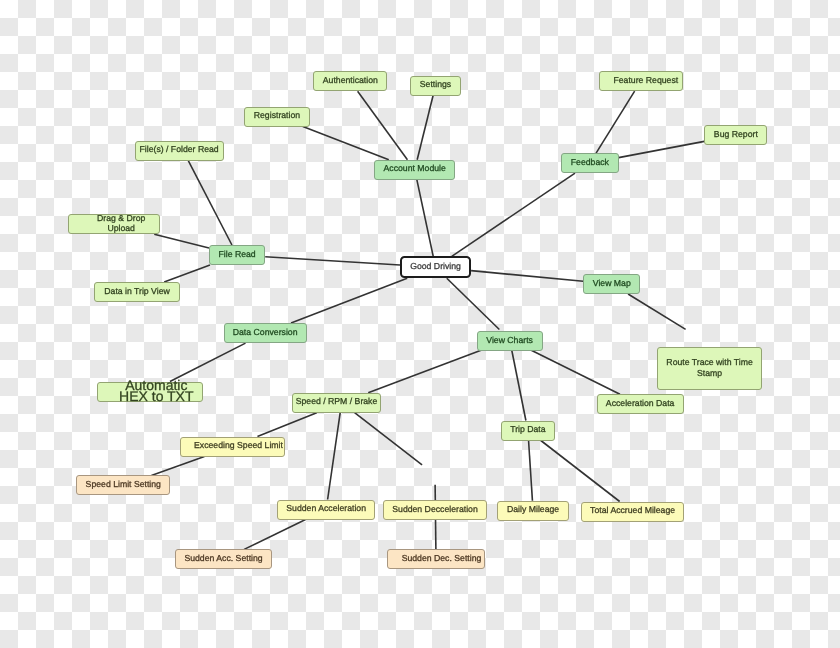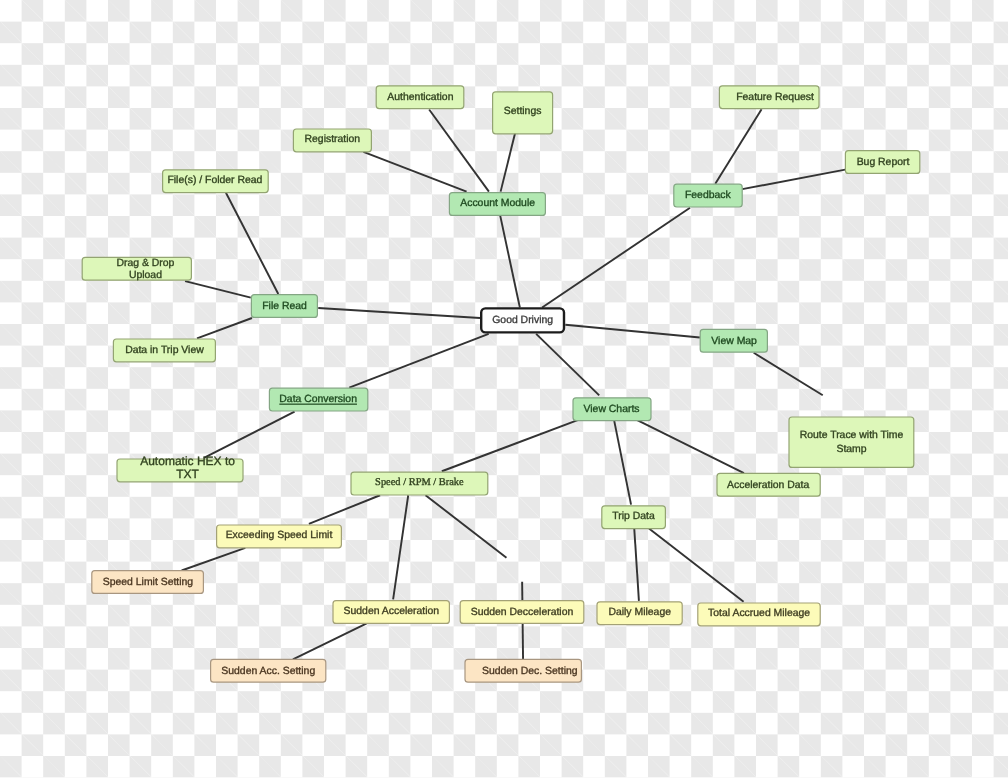--- a/index.html
+++ b/index.html
@@ -53,42 +53,42 @@
   <div id="nodes">
     <div class="node" style="left: 400px; top: 256.3px; width: 71.1px; height: 21.9px; background: rgb(254, 254, 254); border: 2px solid rgb(28, 28, 28); color: rgb(58, 58, 58); border-radius: 4.5px; font-size: 8.7px;">
         <span class="node-label" style="line-height: 10.4px; transform: translateY(-0.7px);">Good Driving</span>
       </div>
     <div class="node" style="left: 374.2px; top: 159.7px; width: 81px; height: 20px; background: rgb(178, 232, 178); border: 1px solid rgb(132, 166, 132); color: rgb(31, 74, 32); border-radius: 3px; font-size: 8.7px;">
         <span class="node-label" style="line-height: 10.4px; transform: translateY(-0.7px);">Account Module</span>
       </div>
     <div class="node" style="left: 313.2px; top: 71.2px; width: 74.3px; height: 20px; background: rgb(221, 247, 185); border: 1px solid rgb(147, 164, 114); color: rgb(49, 66, 31); border-radius: 3px; font-size: 8.7px;">
         <span class="node-label" style="line-height: 10.4px; transform: translateY(-0.7px);">Authentication</span>
       </div>
-    <div class="node" style="left: 410.1px; top: 75.7px; width: 50.8px; height: 36px; background: rgb(221, 247, 185); border: 1px solid rgb(147, 164, 114); color: rgb(49, 66, 31); border-radius: 3px; font-size: 8.7px;">
+    <div class="node" style="left: 410.1px; top: 75.7px; width: 50.8px; height: 20px; background: rgb(221, 247, 185); border: 1px solid rgb(147, 164, 114); color: rgb(49, 66, 31); border-radius: 3px; font-size: 8.7px;">
         <span class="node-label" style="line-height: 10.4px; transform: translateY(-0.7px);">Settings</span>
       </div>
     <div class="node" style="left: 244.3px; top: 106.5px; width: 65.3px; height: 20px; background: rgb(221, 247, 185); border: 1px solid rgb(147, 164, 114); color: rgb(49, 66, 31); border-radius: 3px; font-size: 8.7px;">
         <span class="node-label" style="line-height: 10.4px; transform: translateY(-0.7px);">Registration</span>
       </div>
     <div class="node" style="left: 209px; top: 245px; width: 56.2px; height: 20px; background: rgb(178, 232, 178); border: 1px solid rgb(132, 166, 132); color: rgb(31, 74, 32); border-radius: 3px; font-size: 8.7px;">
         <span class="node-label" style="line-height: 10.4px; transform: translateY(-0.7px);">File Read</span>
       </div>
     <div class="node" style="left: 134.6px; top: 140.6px; width: 89px; height: 20px; background: rgb(221, 247, 185); border: 1px solid rgb(147, 164, 114); color: rgb(49, 66, 31); border-radius: 3px; font-size: 8.7px;">
         <span class="node-label" style="line-height: 10.4px; transform: translateY(-0.7px);">File(s) / Folder Read</span>
       </div>
     <div class="node" style="left: 68.2px; top: 214.3px; width: 92px; height: 20px; background: rgb(221, 247, 185); border: 1px solid rgb(147, 164, 114); color: rgb(49, 66, 31); border-radius: 3px; font-size: 8.7px;">
         <span class="node-label" style="line-height: 10.4px; transform: translateY(-0.7px); padding-left: 14px;">Drag &amp; Drop Upload</span>
       </div>
     <div class="node" style="left: 94.3px; top: 281.9px; width: 85.5px; height: 20px; background: rgb(221, 247, 185); border: 1px solid rgb(147, 164, 114); color: rgb(49, 66, 31); border-radius: 3px; font-size: 8.7px;">
         <span class="node-label" style="line-height: 10.4px; transform: translateY(-0.7px);">Data in Trip View</span>
       </div>
     <div class="node" style="left: 223.7px; top: 323.1px; width: 82.9px; height: 20px; background: rgb(178, 232, 178); border: 1px solid rgb(132, 166, 132); color: rgb(31, 74, 32); border-radius: 3px; font-size: 8.7px;">
-        <span class="node-label" style="line-height: 10.4px; transform: translateY(-0.7px); text-decoration: underline;">Data Conversion</span>
+        <span class="node-label" style="line-height: 10.4px; transform: translateY(-0.7px);">Data Conversion</span>
       </div>
-    <div class="node" style="left: 97.3px; top: 381.5px; width: 106px; height: 20px; background: rgb(221, 247, 185); border: 1px solid rgb(147, 164, 114); color: rgb(49, 66, 31); border-radius: 3px; font-size: 10px; padding-left: 12px;">
+    <div class="node" style="left: 97.3px; top: 381.5px; width: 106px; height: 20px; background: rgb(221, 247, 185); border: 1px solid rgb(147, 164, 114); color: rgb(49, 66, 31); border-radius: 3px; font-size: 14px; padding-left: 12px;">
         <span class="node-label" style="line-height: 10.4px; transform: translateY(-0.7px);">Automatic HEX to TXT</span>
       </div>
     <div class="node" style="left: 561.1px; top: 153.1px; width: 57.5px; height: 20px; background: rgb(178, 232, 178); border: 1px solid rgb(132, 166, 132); color: rgb(31, 74, 32); border-radius: 3px; font-size: 8.7px;">
         <span class="node-label" style="line-height: 10.4px; transform: translateY(-0.7px);">Feedback</span>
       </div>
     <div class="node" style="left: 599.1px; top: 71.1px; width: 83.5px; height: 20px; background: rgb(221, 247, 185); border: 1px solid rgb(147, 164, 114); color: rgb(49, 66, 31); border-radius: 3px; font-size: 8.7px; padding-left: 10px;">
         <span class="node-label" style="line-height: 10.4px; transform: translateY(-0.7px);">Feature Request</span>
       </div>
     <div class="node" style="left: 704.3px; top: 125.4px; width: 63.1px; height: 20px; background: rgb(221, 247, 185); border: 1px solid rgb(147, 164, 114); color: rgb(49, 66, 31); border-radius: 3px; font-size: 8.7px;">
         <span class="node-label" style="line-height: 10.4px; transform: translateY(-0.7px);">Bug Report</span>
@@ -107,25 +107,25 @@
       </div>
     <div class="node" style="left: 500.9px; top: 420.5px; width: 54px; height: 20px; background: rgb(221, 247, 185); border: 1px solid rgb(147, 164, 114); color: rgb(49, 66, 31); border-radius: 3px; font-size: 8.7px;">
         <span class="node-label" style="line-height: 10.4px; transform: translateY(-0.7px);">Trip Data</span>
       </div>
     <div class="node" style="left: 497.4px; top: 500.7px; width: 71.4px; height: 20px; background: rgb(252, 251, 185); border: 1px solid rgb(163, 161, 118); color: rgb(62, 61, 33); border-radius: 3px; font-size: 8.7px;">
         <span class="node-label" style="line-height: 10.4px; transform: translateY(-0.7px);">Daily Mileage</span>
       </div>
     <div class="node" style="left: 580.8px; top: 501.5px; width: 103.6px; height: 20px; background: rgb(252, 251, 185); border: 1px solid rgb(163, 161, 118); color: rgb(62, 61, 33); border-radius: 3px; font-size: 8.7px;">
         <span class="node-label" style="line-height: 10.4px; transform: translateY(-0.7px);">Total Accrued Mileage</span>
       </div>
-    <div class="node" style="left: 292px; top: 392.7px; width: 115px; height: 20px; background: rgb(221, 247, 185); border: 1px solid rgb(147, 164, 114); color: rgb(49, 66, 31); border-radius: 3px; font-size: 8.7px; font-family: Liberation Serif, serif;">
+    <div class="node" style="left: 292px; top: 392.7px; width: 89px; height: 20px; background: rgb(221, 247, 185); border: 1px solid rgb(147, 164, 114); color: rgb(49, 66, 31); border-radius: 3px; font-size: 8.7px;">
         <span class="node-label" style="line-height: 10.4px; transform: translateY(-0.7px);">Speed / RPM / Brake</span>
       </div>
     <div class="node" style="left: 179.9px; top: 436.5px; width: 105.2px; height: 20px; background: rgb(252, 251, 185); border: 1px solid rgb(163, 161, 118); color: rgb(62, 61, 33); border-radius: 3px; font-size: 8.7px;">
-        <span class="node-label" style="line-height: 10.4px; transform: translateY(-0.7px);">Exceeding Speed Limit</span>
+        <span class="node-label" style="line-height: 10.4px; transform: translateY(-0.7px); padding-left: 12px;">Exceeding Speed Limit</span>
       </div>
     <div class="node" style="left: 76.2px; top: 475.4px; width: 94.2px; height: 20px; background: rgb(252, 229, 196); border: 1px solid rgb(168, 150, 128); color: rgb(74, 54, 33); border-radius: 3px; font-size: 8.7px;">
         <span class="node-label" style="line-height: 10.4px; transform: translateY(-0.7px);">Speed Limit Setting</span>
       </div>
     <div class="node" style="left: 276.8px; top: 499.5px; width: 98.7px; height: 20px; background: rgb(252, 251, 185); border: 1px solid rgb(163, 161, 118); color: rgb(62, 61, 33); border-radius: 3px; font-size: 8.7px;">
         <span class="node-label" style="line-height: 10.4px; transform: translateY(-0.7px);">Sudden Acceleration</span>
       </div>
     <div class="node" style="left: 175.2px; top: 549.4px; width: 96.7px; height: 20px; background: rgb(252, 229, 196); border: 1px solid rgb(168, 150, 128); color: rgb(74, 54, 33); border-radius: 3px; font-size: 8.7px;">
         <span class="node-label" style="line-height: 10.4px; transform: translateY(-0.7px);">Sudden Acc. Setting</span>
       </div>

